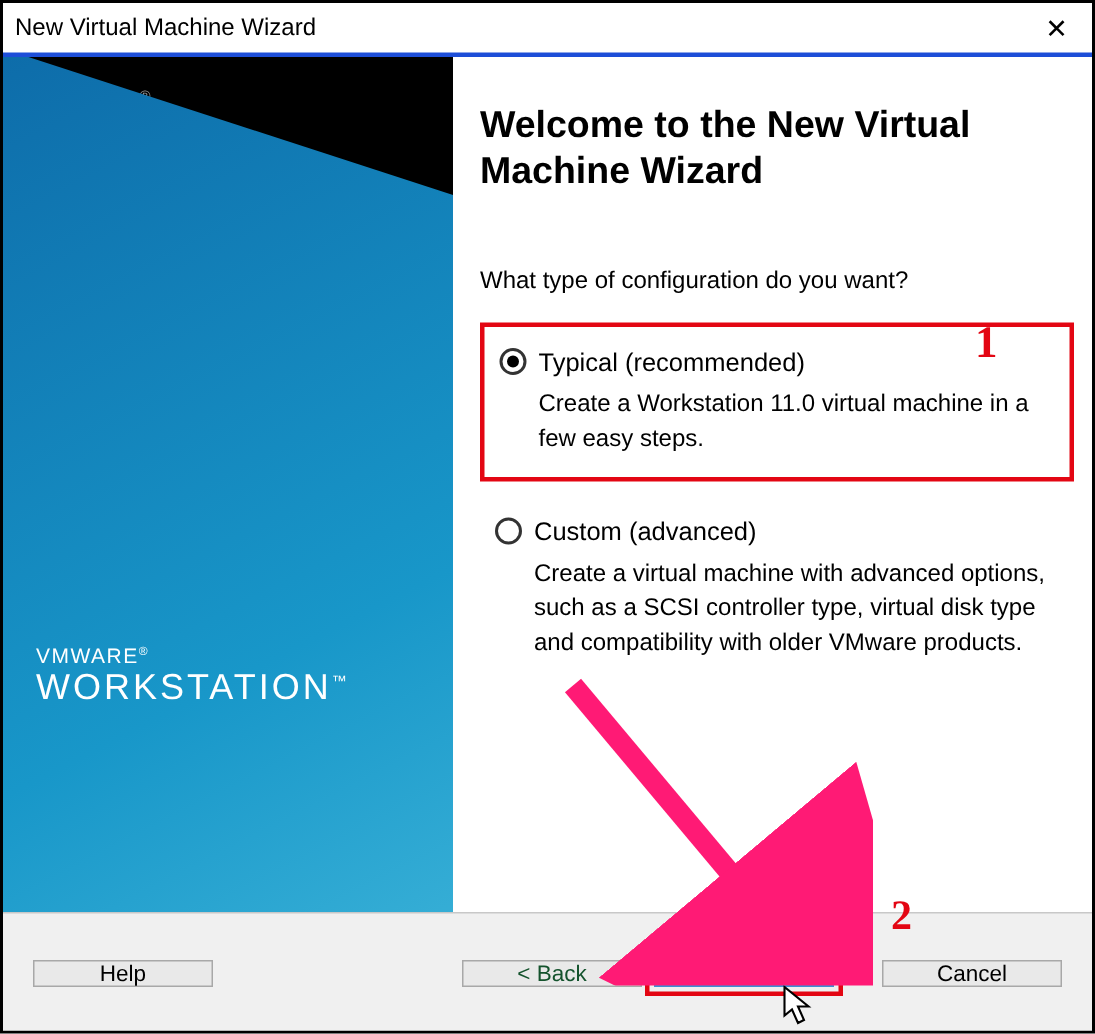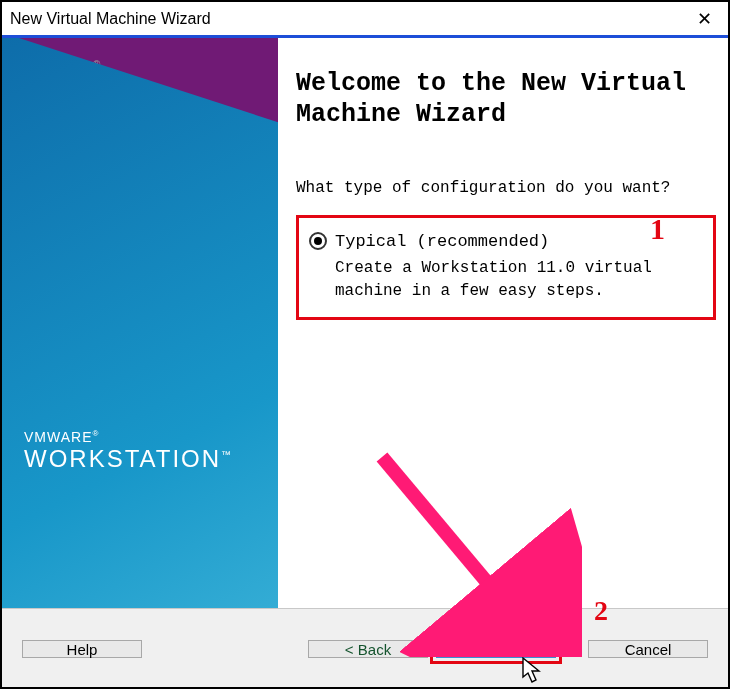--- a/index.html
+++ b/index.html
@@ -20,23 +20,23 @@
       padding: 0 8px;
       font-size: 16px;
     }
     .titlebar-title { flex: 1; }
     .close-x { font-size: 18px; padding: 0 8px; cursor: pointer; }
     .wizard-body {
       display: flex;
       height: 570px;
     }
     .left-panel {
-      width: 276px;
+      width: 300px;
       position: relative;
-      background: #701a75;
+      background: #000000;
       overflow: hidden;
     }
     .vmware-logo-top {
       position: absolute;
       top: 20px; left: 18px;
       color: #9b9b9b;
       font-size: 20px;
       letter-spacing: 0.5px;
       font-weight: 400;
     }
@@ -61,21 +61,20 @@
     .workstation-label .line1 sup { font-size: 8px; }
     .workstation-label .line2 {
       font-size: 24px;
       letter-spacing: 2px;
       font-weight: 300;
     }
     .workstation-label .line2 sup { font-size: 10px; }
     .right-panel {
       flex: 1;
       padding: 30px 12px 12px 18px;
-      font-family: Liberation Mono, monospace;
     }
     .heading {
       font-size: 25px;
       font-weight: bold;
       line-height: 1.25;
       margin-bottom: 48px;
     }
     .question {
       font-size: 16px;
       margin-bottom: 18px;
@@ -197,20 +196,27 @@
     <div class="question">What type of configuration do you want?</div>
 
     <div class="option-box highlight">
       <div class="radio-row">
         <span class="radio selected"></span>
         <span>Typical (recommended)</span>
       </div>
       <div class="option-desc">Create a Workstation 11.0 virtual machine in a few easy steps.</div>
     </div>
 
+    <div class="option-box">
+      <div class="radio-row">
+        <span class="radio"></span>
+        <span>Custom (advanced)</span>
+      </div>
+      <div class="option-desc">Create a virtual machine with advanced options, such as a SCSI controller type, virtual disk type and compatibility with older VMware products.</div>
+    </div>
   </div>
 </div>
 
 <div class="button-bar">
   <button class="btn">Help</button>
   <span class="spacer"></span>
   <button class="btn disabled" style="margin-right:2px">&lt; Back</button>
   <span class="next-wrap">
     <button class="btn primary">Next &gt;</button>
   </span>

